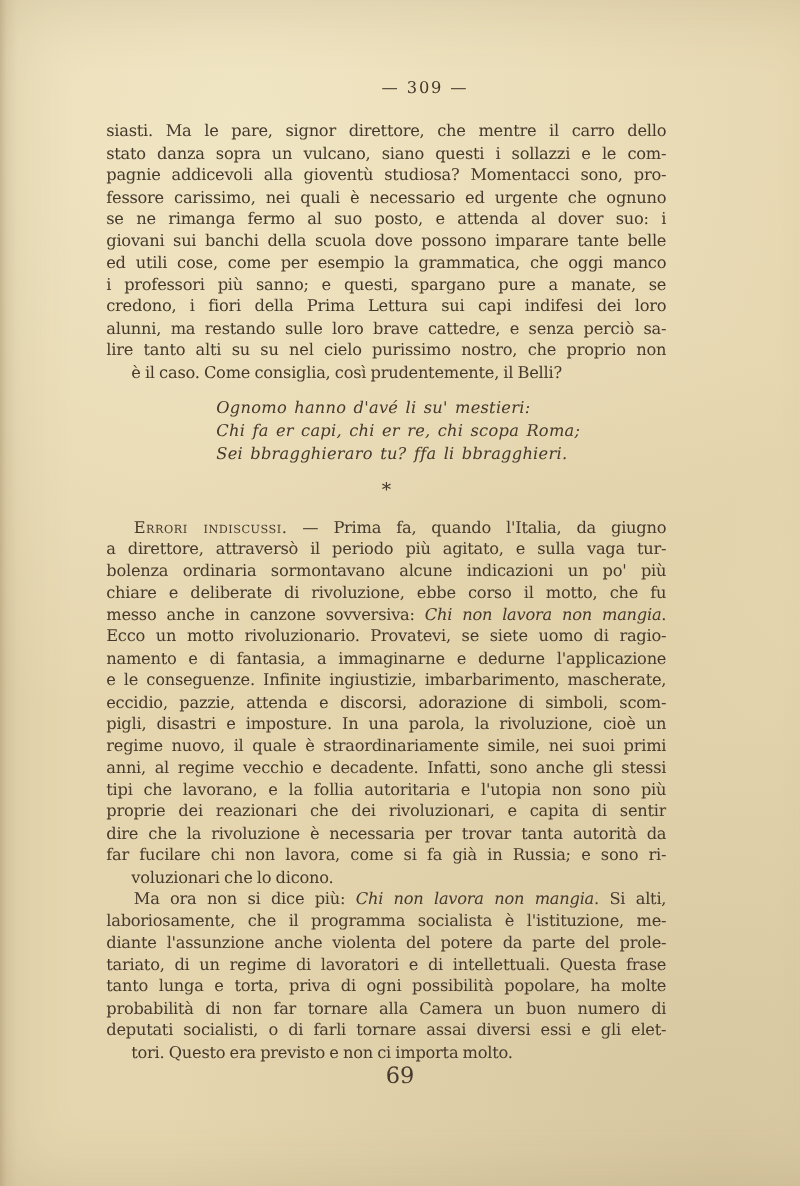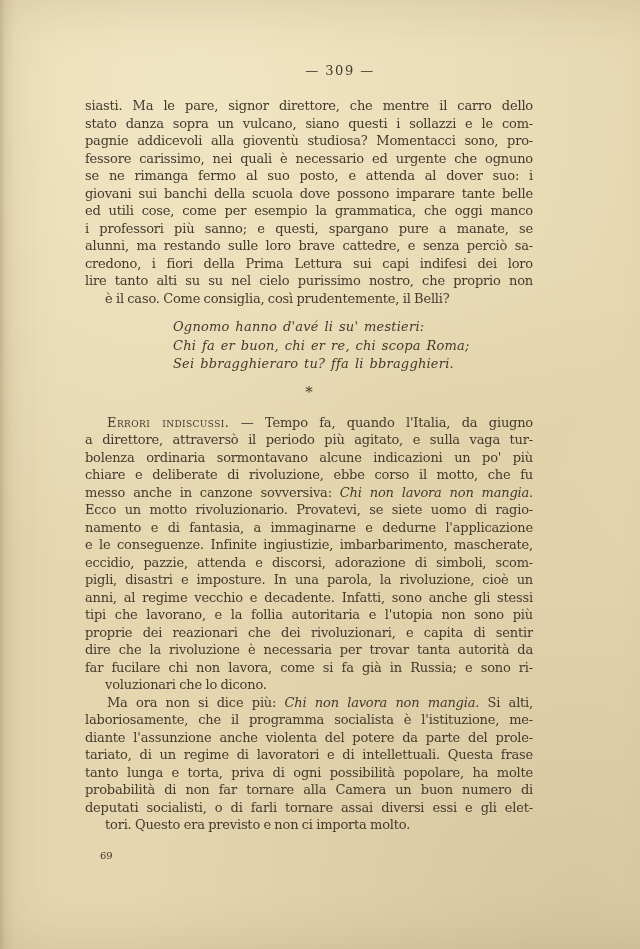--- a/index.html
+++ b/index.html
@@ -74,67 +74,68 @@
     margin: 7px 0 13px 0;
     line-height: 18px;
     font-size: 15px;
   }
 
   .footer-num {
     position: absolute;
     top: 850px;
     left: 100px;
     width: 440px;
-    text-align: left;
-    font-size: 10px;
+    text-align: center;
+    font-size: 18px;
   }
 </style>
 </head>
 <body>
 
 <div class="page">
 
   <div class="running-head">— 309 —</div>
 
   <div class="text-block">
 
     <div class="paragraph">
         <div class="line"><span>siasti. Ma le pare, signor direttore, che mentre il carro dello</span></div>
         <div class="line"><span>stato danza sopra un vulcano, siano questi i sollazzi e le com-</span></div>
         <div class="line"><span>pagnie addicevoli alla gioventù studiosa? Momentacci sono, pro-</span></div>
         <div class="line"><span>fessore carissimo, nei quali è necessario ed urgente che ognuno</span></div>
         <div class="line"><span>se ne rimanga fermo al suo posto, e attenda al dover suo: i</span></div>
         <div class="line"><span>giovani sui banchi della scuola dove possono imparare tante belle</span></div>
         <div class="line"><span>ed utili cose, come per esempio la grammatica, che oggi manco</span></div>
         <div class="line"><span>i professori più sanno; e questi, spargano pure a manate, se</span></div>
+        <div class="line"><span>credono, i fiori della Prima Lettura sui capi indifesi dei loro</span></div>
         <div class="line"><span>alunni, ma restando sulle loro brave cattedre, e senza perciò sa-</span></div>
-        <div class="line"><span>credono, i fiori della Prima Lettura sui capi indifesi dei loro</span></div>
         <div class="line"><span>lire tanto alti su su nel cielo purissimo nostro, che proprio non</span></div>
         <div class="line last"><span>è il caso. Come consiglia, così prudentemente, il Belli?</span></div>
       </div>
 
     <div class="verse">
         <div class="line"><span>Ognomo hanno d'avé li su' mestieri:</span></div>
-        <div class="line"><span>Chi fa er buon, chi er re, chi scopa Roma;</span></div>
+        <div class="line"><span>Chi fa er capi, chi er re, chi scopa Roma;</span></div>
         <div class="line last"><span>Sei bbragghieraro tu? ffa li bbragghieri.</span></div>
       </div>
 
     <div class="separator">*</div>
 
     <div class="paragraph">
-        <div class="line indent"><span class="smallcaps">Errori indiscussi.</span><span> — Tempo fa, quando l'Italia, da giugno</span></div>
+        <div class="line indent"><span class="smallcaps">Errori indiscussi.</span><span> — Prima fa, quando l'Italia, da giugno</span></div>
         <div class="line"><span>a direttore, attraversò il periodo più agitato, e sulla vaga tur-</span></div>
         <div class="line"><span>bolenza ordinaria sormontavano alcune indicazioni un po' più</span></div>
         <div class="line"><span>chiare e deliberate di rivoluzione, ebbe corso il motto, che fu</span></div>
         <div class="line"><span>messo anche in canzone sovversiva: </span><span class="italic">Chi non lavora non mangia</span><span>.</span></div>
         <div class="line"><span>Ecco un motto rivoluzionario. Provatevi, se siete uomo di ragio-</span></div>
         <div class="line"><span>namento e di fantasia, a immaginarne e dedurne l'applicazione</span></div>
         <div class="line"><span>e le conseguenze. Infinite ingiustizie, imbarbarimento, mascherate,</span></div>
         <div class="line"><span>eccidio, pazzie, attenda e discorsi, adorazione di simboli, scom-</span></div>
         <div class="line"><span>pigli, disastri e imposture. In una parola, la rivoluzione, cioè un</span></div>
+        <div class="line"><span>regime nuovo, il quale è straordinariamente simile, nei suoi primi</span></div>
         <div class="line"><span>anni, al regime vecchio e decadente. Infatti, sono anche gli stessi</span></div>
         <div class="line"><span>tipi che lavorano, e la follia autoritaria e l'utopia non sono più</span></div>
         <div class="line"><span>proprie dei reazionari che dei rivoluzionari, e capita di sentir</span></div>
         <div class="line"><span>dire che la rivoluzione è necessaria per trovar tanta autorità da</span></div>
         <div class="line"><span>far fucilare chi non lavora, come si fa già in Russia; e sono ri-</span></div>
         <div class="line last"><span>voluzionari che lo dicono.</span></div>
       </div>
 
     <div class="paragraph">
         <div class="line indent"><span>Ma ora non si dice più: </span><span class="italic">Chi non lavora non mangia</span><span>. Si alti,</span></div>

